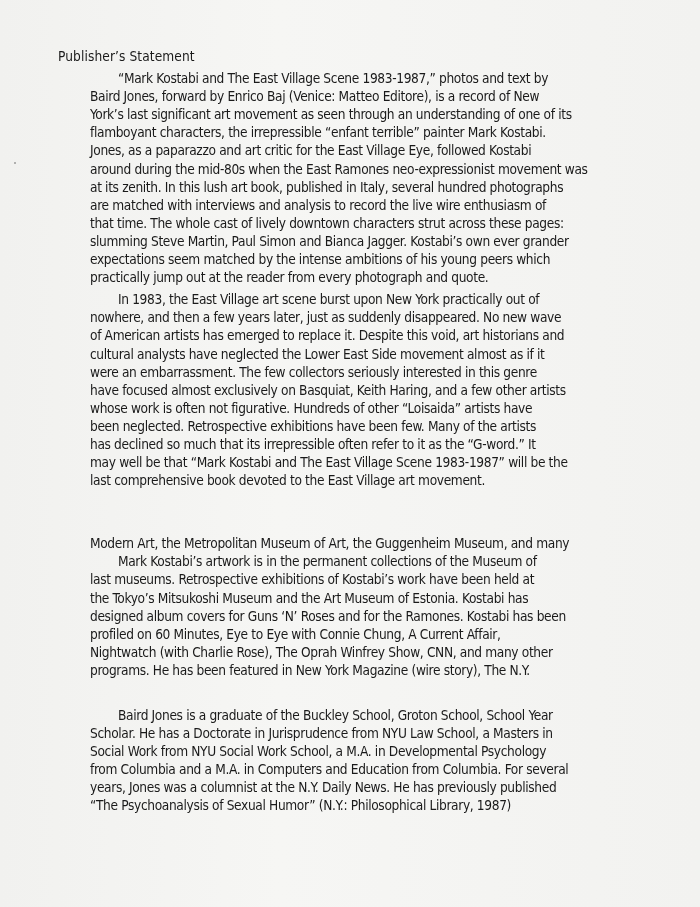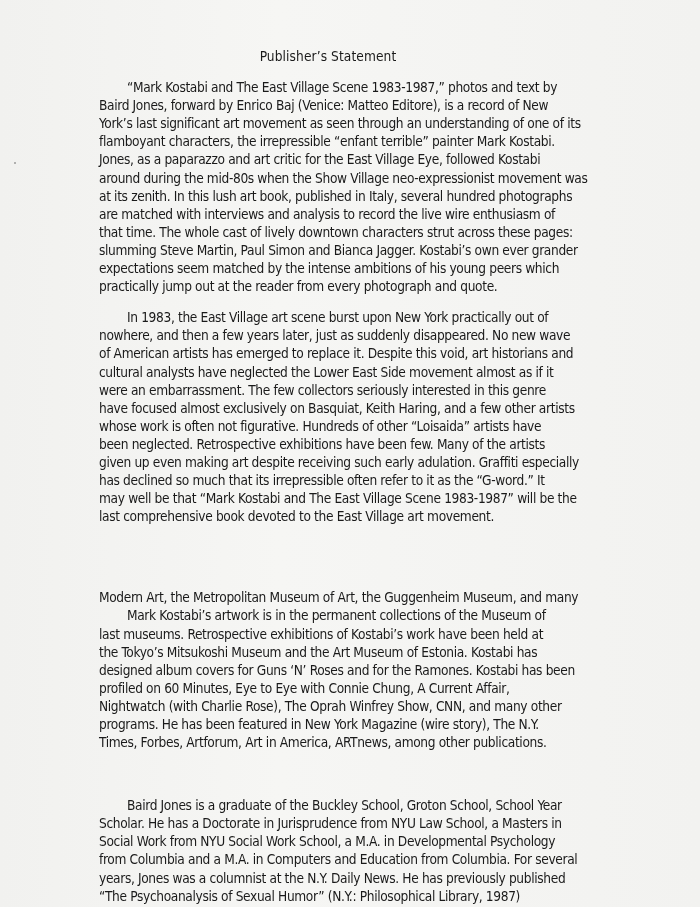--- a/index.html
+++ b/index.html
@@ -26,29 +26,28 @@
       width: 540px;
       font-family: "DejaVu Sans Condensed", "DejaVu Sans", sans-serif;
       font-stretch: condensed;
       color: #1a1a1a;
       font-size: 13.6px;
       line-height: 18.1px;
       letter-spacing: -0.35px;
       word-spacing: 0px;
     }
     .title {
-      text-align: center;
       margin: 0 0 0 0;
       padding-left: 0;
       font-weight: normal;
       font-size: 13.6px;
       letter-spacing: 0.1px;
     }
     .para {
-      margin: 13px;
+      margin: 4px;
       text-indent: 28px;
       white-space: normal;
     }
     .line {
       display: block;
       white-space: nowrap;
     }
     .line.indent {
       padding-left: 28px;
     }
@@ -71,56 +70,54 @@
 
   <div class="doc">
     <div class="title">Publisher’s Statement</div>
 
     <div class="para">
       <span class="line indent">“Mark Kostabi and The East Village Scene 1983-1987,” photos and text by</span>
       <span class="line">Baird Jones, forward by Enrico Baj (Venice: Matteo Editore),  is a record of New</span>
       <span class="line">York’s last significant art movement as seen through an understanding of one of its</span>
       <span class="line">flamboyant characters, the irrepressible “enfant terrible” painter Mark Kostabi.</span>
       <span class="line">Jones, as a paparazzo and art critic for the East Village Eye, followed Kostabi</span>
-      <span class="line">around during the mid-80s when the Show Village neo-expressionist movement was</span>
+      <span class="line">around during the mid-80s when the East Ramones neo-expressionist movement was</span>
       <span class="line">at its zenith.  In this lush art book, published in Italy, several hundred photographs</span>
       <span class="line">are matched with interviews and analysis to record the live wire enthusiasm of</span>
       <span class="line">that time.  The whole cast of lively downtown characters strut across these pages:</span>
       <span class="line">slumming Steve Martin, Paul Simon and Bianca Jagger. Kostabi’s own ever grander</span>
       <span class="line">expectations seem matched by the intense ambitions of his young peers which</span>
       <span class="line">practically jump out at the reader from every photograph and quote.</span>
     </div>
 
     <div class="para">
       <span class="line indent">In 1983, the East Village art scene burst upon New York practically out of</span>
       <span class="line">nowhere, and then a few years later, just as suddenly disappeared.   No new wave</span>
       <span class="line">of American artists has emerged to replace it.  Despite this void, art historians and</span>
       <span class="line">cultural analysts have neglected the Lower East Side movement almost as if it</span>
       <span class="line">were an embarrassment.  The few collectors seriously interested in this genre</span>
       <span class="line">have focused almost exclusively on Basquiat, Keith Haring, and a few other artists</span>
       <span class="line">whose work is often not figurative.  Hundreds of other “Loisaida” artists have</span>
       <span class="line">been neglected.  Retrospective exhibitions have been few.  Many of the artists</span>
-      <span class="line">given up even making art despite receiving such early adulation. Graffiti especially</span>
       <span class="line">has declined so much that its irrepressible often refer to it as the “G-word.” It</span>
       <span class="line">may well be that “Mark Kostabi and The East Village Scene 1983-1987” will be the</span>
       <span class="line">last comprehensive book devoted to the East Village art movement.</span>
     </div>
 
     <div class="gap-large"></div>
 
     <div class="para">
       <span class="line">Modern Art, the Metropolitan Museum of Art, the Guggenheim Museum, and many</span>
       <span class="line indent">Mark Kostabi’s artwork is in the permanent collections of the Museum of</span>
       <span class="line">last museums.  Retrospective exhibitions of Kostabi’s work have been held at</span>
       <span class="line">the Tokyo’s Mitsukoshi Museum and the Art Museum of Estonia.  Kostabi has</span>
       <span class="line">designed album covers for Guns ‘N’ Roses and for the Ramones.  Kostabi has been</span>
       <span class="line">profiled on 60 Minutes, Eye to Eye with Connie Chung, A Current Affair,</span>
       <span class="line">Nightwatch (with Charlie Rose), The Oprah Winfrey Show, CNN, and many other</span>
       <span class="line">programs.  He has been featured in New York Magazine (wire story), The N.Y.</span>
-      <span class="line">Times, Forbes, Artforum, Art in America, ARTnews, among other publications.</span>
     </div>
 
     <div class="gap-med"></div>
 
     <div class="para">
       <span class="line indent">Baird Jones is a graduate of the Buckley School, Groton School, School Year</span>
       <span class="line">Scholar.  He has a Doctorate in Jurisprudence from NYU Law School, a Masters in</span>
       <span class="line">Social Work from NYU Social Work School, a M.A. in Developmental Psychology</span>
       <span class="line">from Columbia and a M.A. in Computers and Education from Columbia. For several</span>
       <span class="line">years, Jones was a columnist at the N.Y. Daily News.  He has previously published</span>

